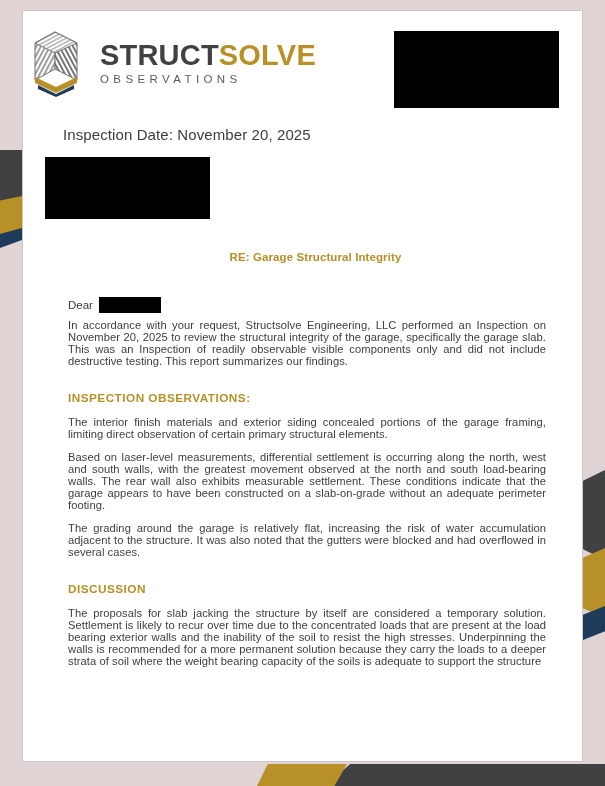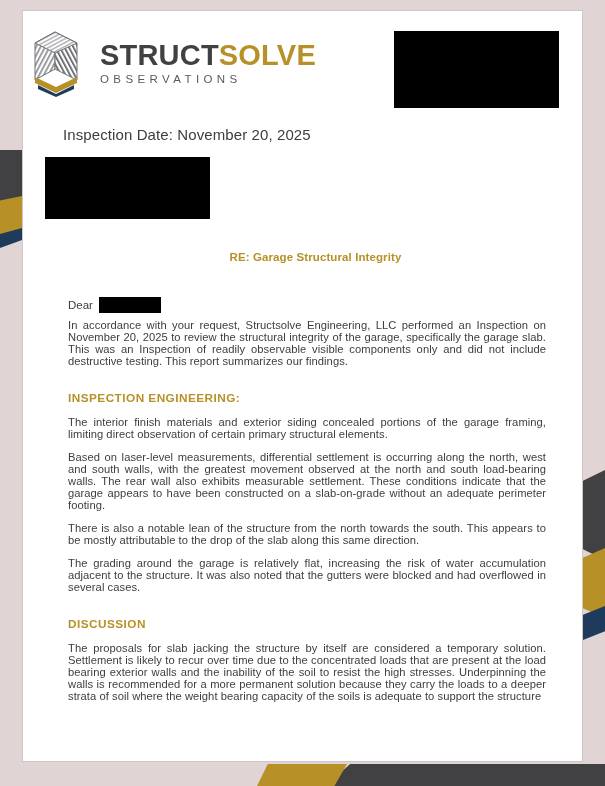--- a/index.html
+++ b/index.html
@@ -317,24 +317,23 @@
 
     <div id="salutation-row">
       <span id="salutation-label">Dear</span>
       <span id="salutation-redaction"></span>
     </div>
 
     <div class="content-col">
 
       <p class="para first">In accordance with your request, Structsolve Engineering, LLC performed an Inspection on November 20, 2025 to review the structural integrity of the garage, specifically the garage slab. This was an Inspection of readily observable visible components only and did not include destructive testing. This report summarizes our findings.</p>
 
-      <h2 class="section-heading">INSPECTION ENGINEERING:</h2>
+      <h2 class="section-heading">INSPECTION OBSERVATIONS:</h2>
       <p class="para">The interior finish materials and exterior siding concealed portions of the garage framing, limiting direct observation of certain primary structural elements.</p>
       <p class="para">Based on laser-level measurements, differential settlement is occurring along the north, west and south walls, with the greatest movement observed at the north and south load-bearing walls. The rear wall also exhibits measurable settlement. These conditions indicate that the garage appears to have been constructed on a slab-on-grade without an adequate perimeter footing.</p>
-      <p class="para">There is also a notable lean of the structure from the north towards the south. This appears to be mostly attributable to the drop of the slab along this same direction.</p>
       <p class="para">The grading around the garage is relatively flat, increasing the risk of water accumulation adjacent to the structure. It was also noted that the gutters were blocked and had overflowed in several cases.</p>
 
       <h2 class="section-heading">DISCUSSION</h2>
       <p class="para">The proposals for slab jacking the structure by itself are considered a temporary solution. Settlement is likely to recur over time due to the concentrated loads that are present at the load bearing exterior walls and the inability of the soil to resist the high stresses. Underpinning the walls is recommended for a more permanent solution because they carry the loads to a deeper strata of soil where the weight bearing capacity of the soils is adequate to support the structure</p>
 
     </div>
   </div>
 </div>
 
 </body></html>

